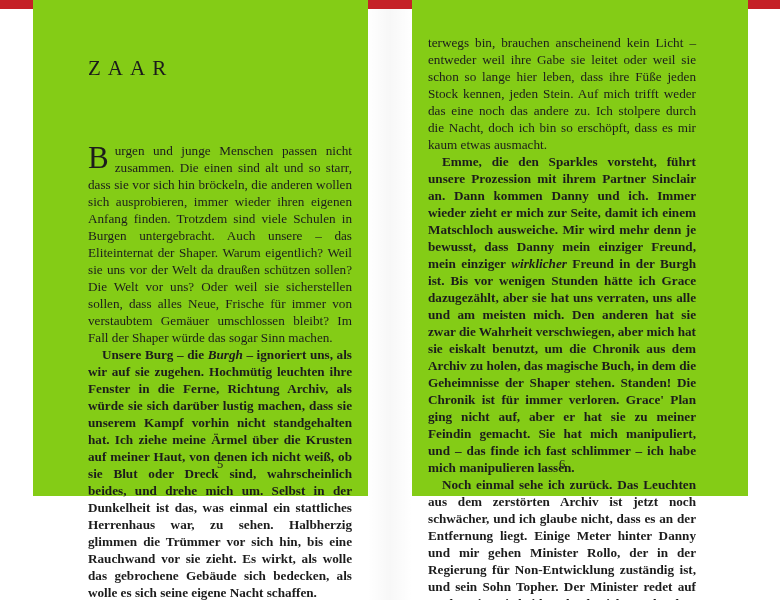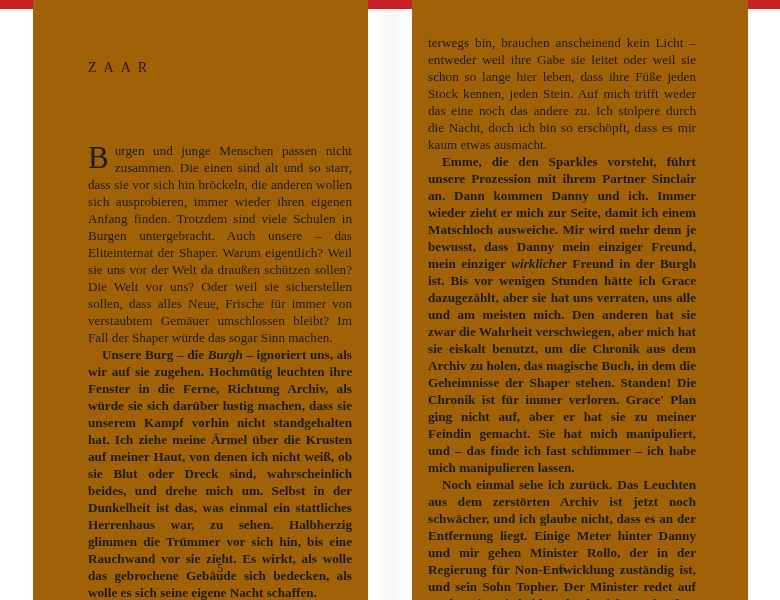--- a/index.html
+++ b/index.html
@@ -20,39 +20,39 @@
   
   .cover-strip {
     position: absolute;
     top: 0; left: 0;
     width: 780px; height: 9px;
     background: #c52127;
   }
   .page {
     position: absolute;
     top: 0;
-    height: 600px;
-    background: #a16207;
+    height: 496px;
+    background: #84cc16;
   }
   .page-left  { left: 33px;  width: 335px; }
   .page-right { left: 412px; width: 336px; }
   
   .gutter-shadow {
     position: absolute;
     top: 9px; left: 368px;
     width: 44px; height: 591px;
     background: linear-gradient(to right, rgba(0,0,0,0.00), rgba(0,0,0,0.03), rgba(0,0,0,0.00));
     pointer-events: none;
   }
   .text-col-left  { padding: 0 16px 0 55px; }
   .text-col-right { padding: 0 52px 0 16px; }
 
   .chapter-title {
     margin-top: 56px;
-    font-size: 14px;
+    font-size: 21px;
     line-height: 24px;
     letter-spacing: 7px;
     color: #1b1b1b;
     font-weight: 400;
   }
   .body-left  { margin-top: 62px; }
   .body-right { margin-top: 34px; }
 
   .para {
     font-size: 13.2px;

